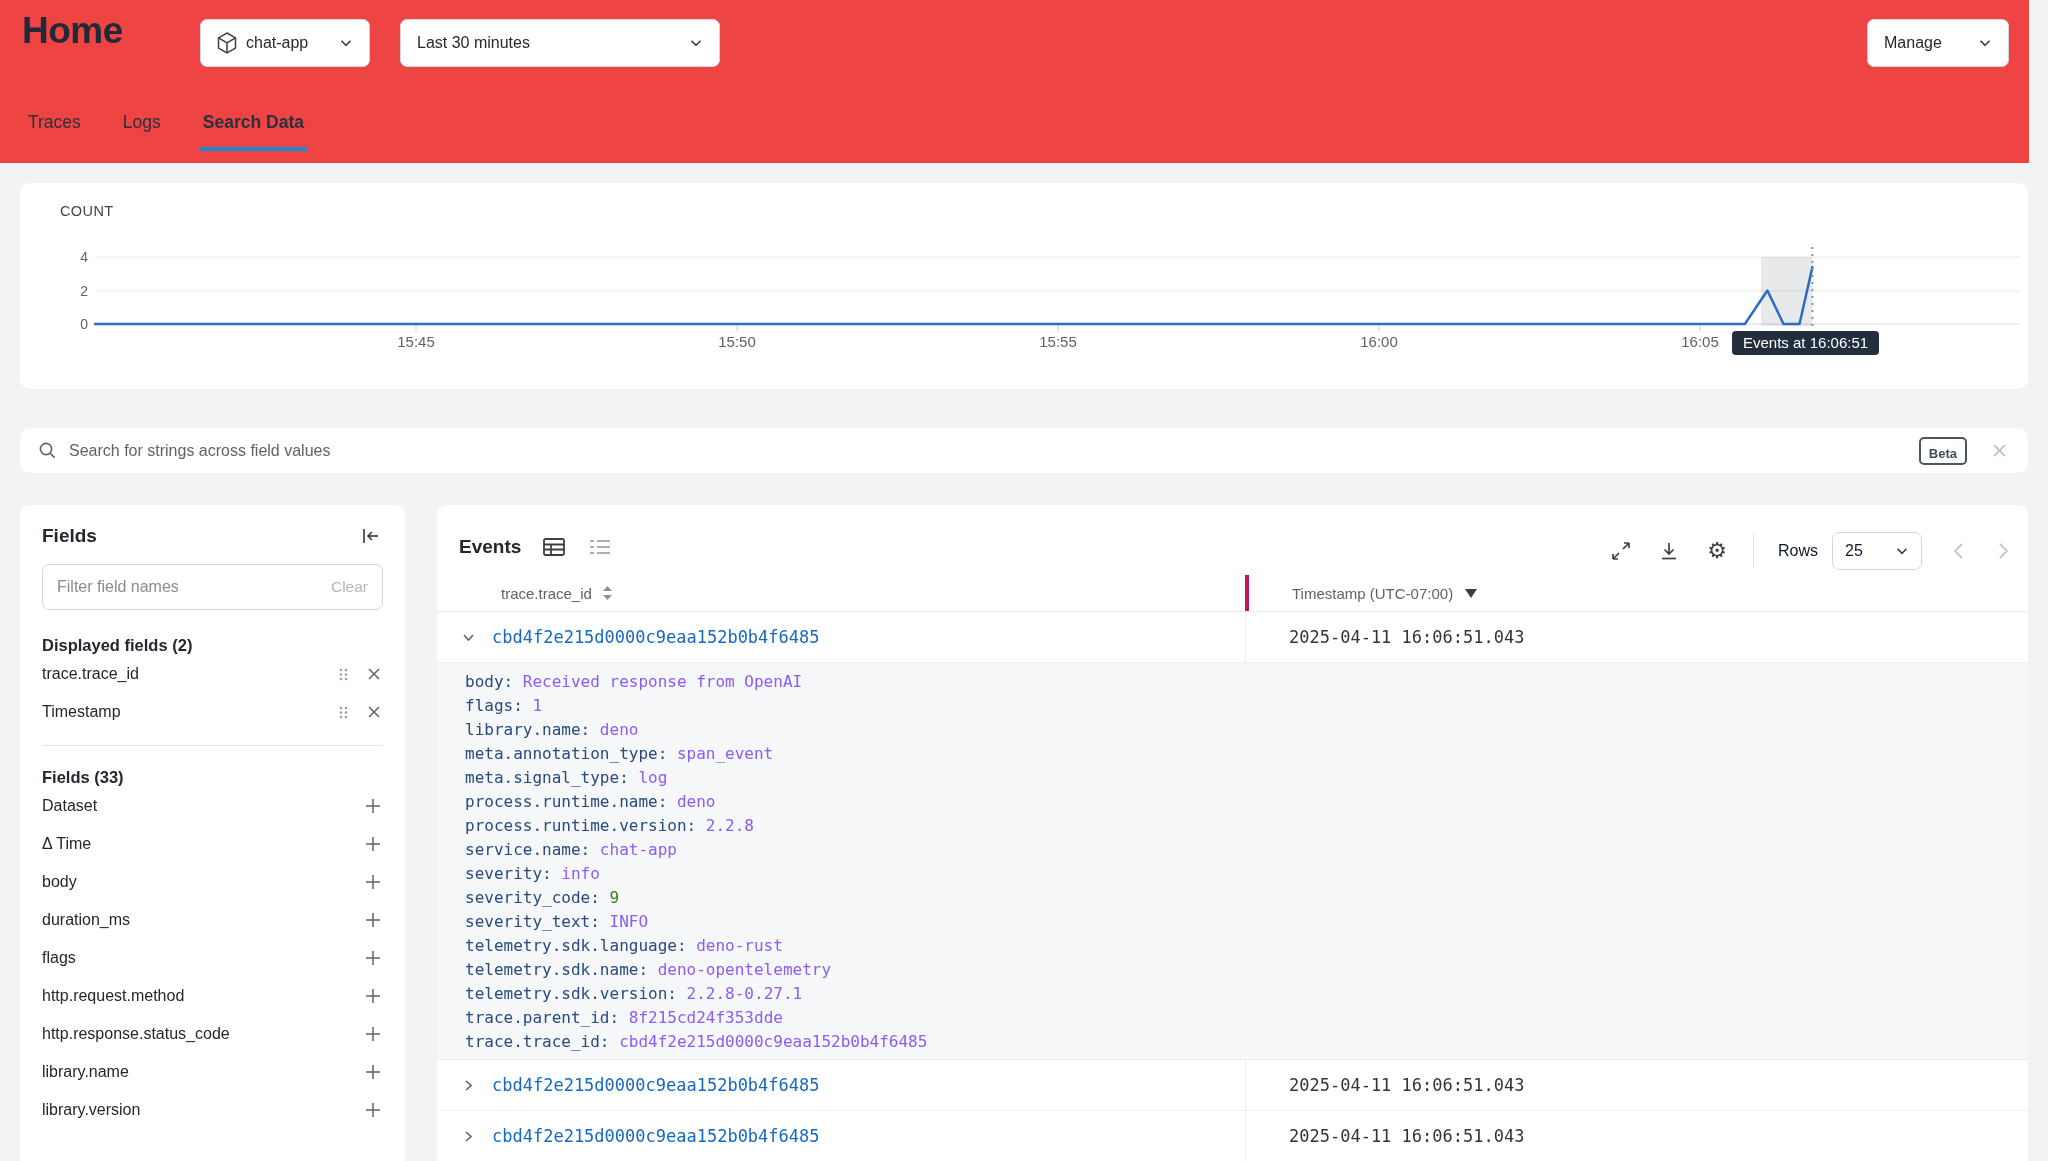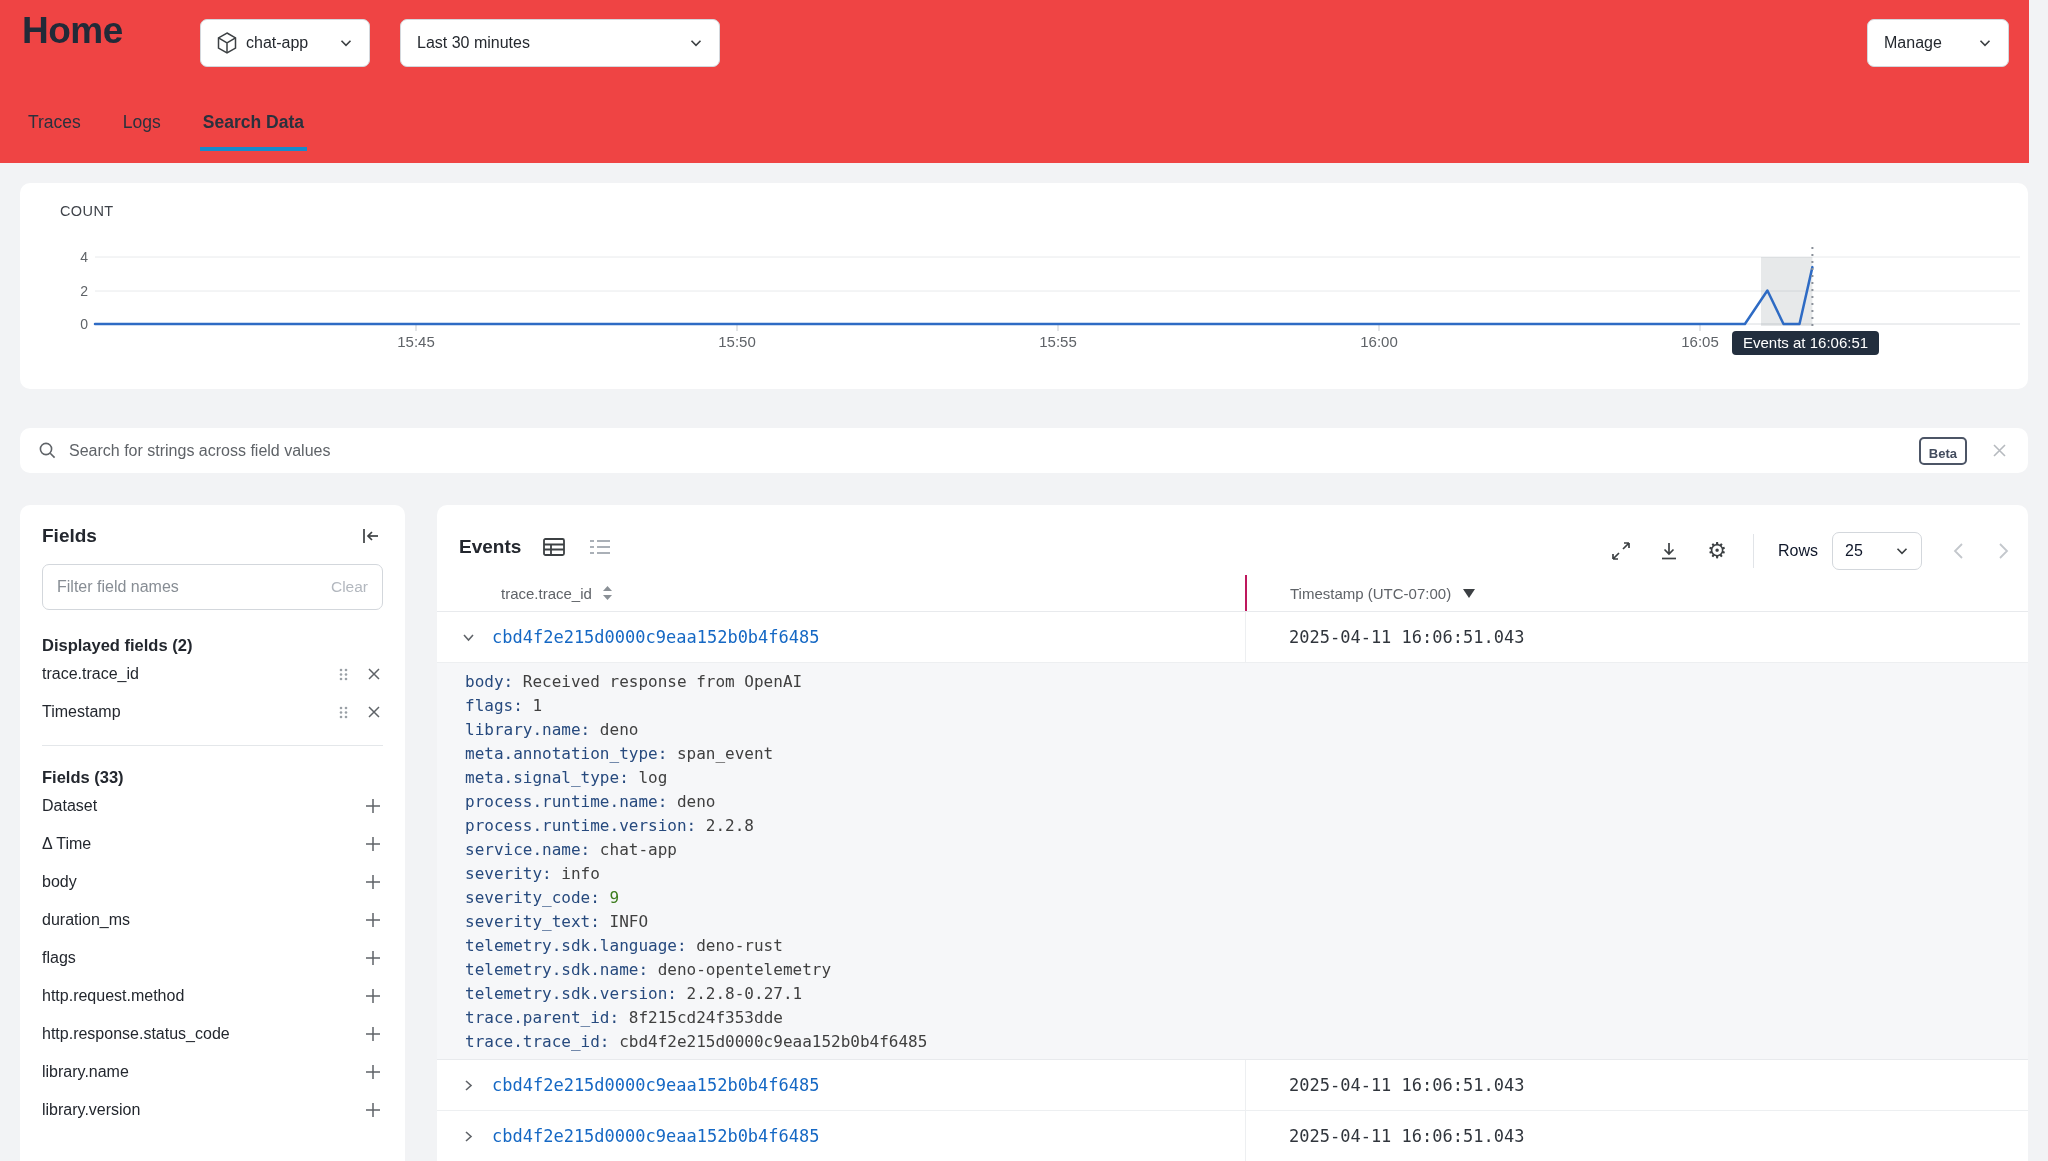--- a/index.html
+++ b/index.html
@@ -59,34 +59,34 @@
   .events-title-wrap { position:absolute; left:22px; top:20px; display:flex; align-items:center; gap:20px; }
   .events-toolbar { position:absolute; right:16px; top:15px; height:40px; display:flex; align-items:center; gap:24px; }
   .vdiv { width:1px; height:34px; background:#e1e4e8; }
   .rows-wrap { display:flex; align-items:center; gap:14px; font-size:16px; color:#0f172a;text-align:center; }
   .rows-select { width:90px; height:38px; border:1px solid #d3d7dc; border-radius:7px; display:flex; align-items:center;
     justify-content:space-between; padding:0 12px; font-size:16px; cursor:pointer; }
   .pager { display:flex; align-items:center; gap:26px; margin-left:4px; }
   
   .tbl-header { position:absolute; left:0; top:70px; width:100%; height:37px; border-bottom:1px solid #e8eaed; display:flex; font-size:15px; color:#5f6368; }
   .col-trace { width:808px; display:flex; align-items:center; padding-left:64px; gap:10px; }
-  .col-time { flex:1; border-left:2px solid #be185d; display:flex; align-items:center; padding-left:43px; gap:12px; }
+  .col-time { flex:1; border-left:4px solid #be185d; display:flex; align-items:center; padding-left:43px; gap:12px; }
   .tbl-body { position:absolute; left:0; top:107px; width:100%; }
   .ev-row { height:51px; display:flex; border-bottom:1px solid #edeff1; background:#fff; }
   .ev-row .cell-trace { width:808px; display:flex; align-items:center; }
   .ev-row .cell-time { flex:1; border-left:1px solid #edeff1; display:flex; align-items:center; padding-left:43px; }
   .row-chev { margin:0 16px 0 24px; display:flex; align-items:center; cursor:pointer; }
   .mono { font-family:"DejaVu Sans Mono", monospace; }
   .trace-link { font-size:17px; color:#1568c4; cursor:pointer; text-decoration:none; }
   .ts-val { font-size:17px; color:#30353c; }
   .detail-pane { background:#f6f7f9; border-bottom:1px solid #e8eaed; padding:7px 0 5px 28px; }
   .detail-line { font-size:16px; line-height:24px; font-family:"DejaVu Sans Mono", monospace; }
   .detail-line .k { color:#274a7e; }
   .detail-line .k::after { content:": "; white-space:pre; }
-  .detail-line .v { color:#404040; }
+  .detail-line .v { color:#8b5cf6; }
   .detail-line .v.green { color:#3e7d1f; }
   svg { display:block; }
 </style>
 </head>
 <body>
 
 <div id="page">
 
   <div class="top-bar">
     <div class="home-title">Home</div>

